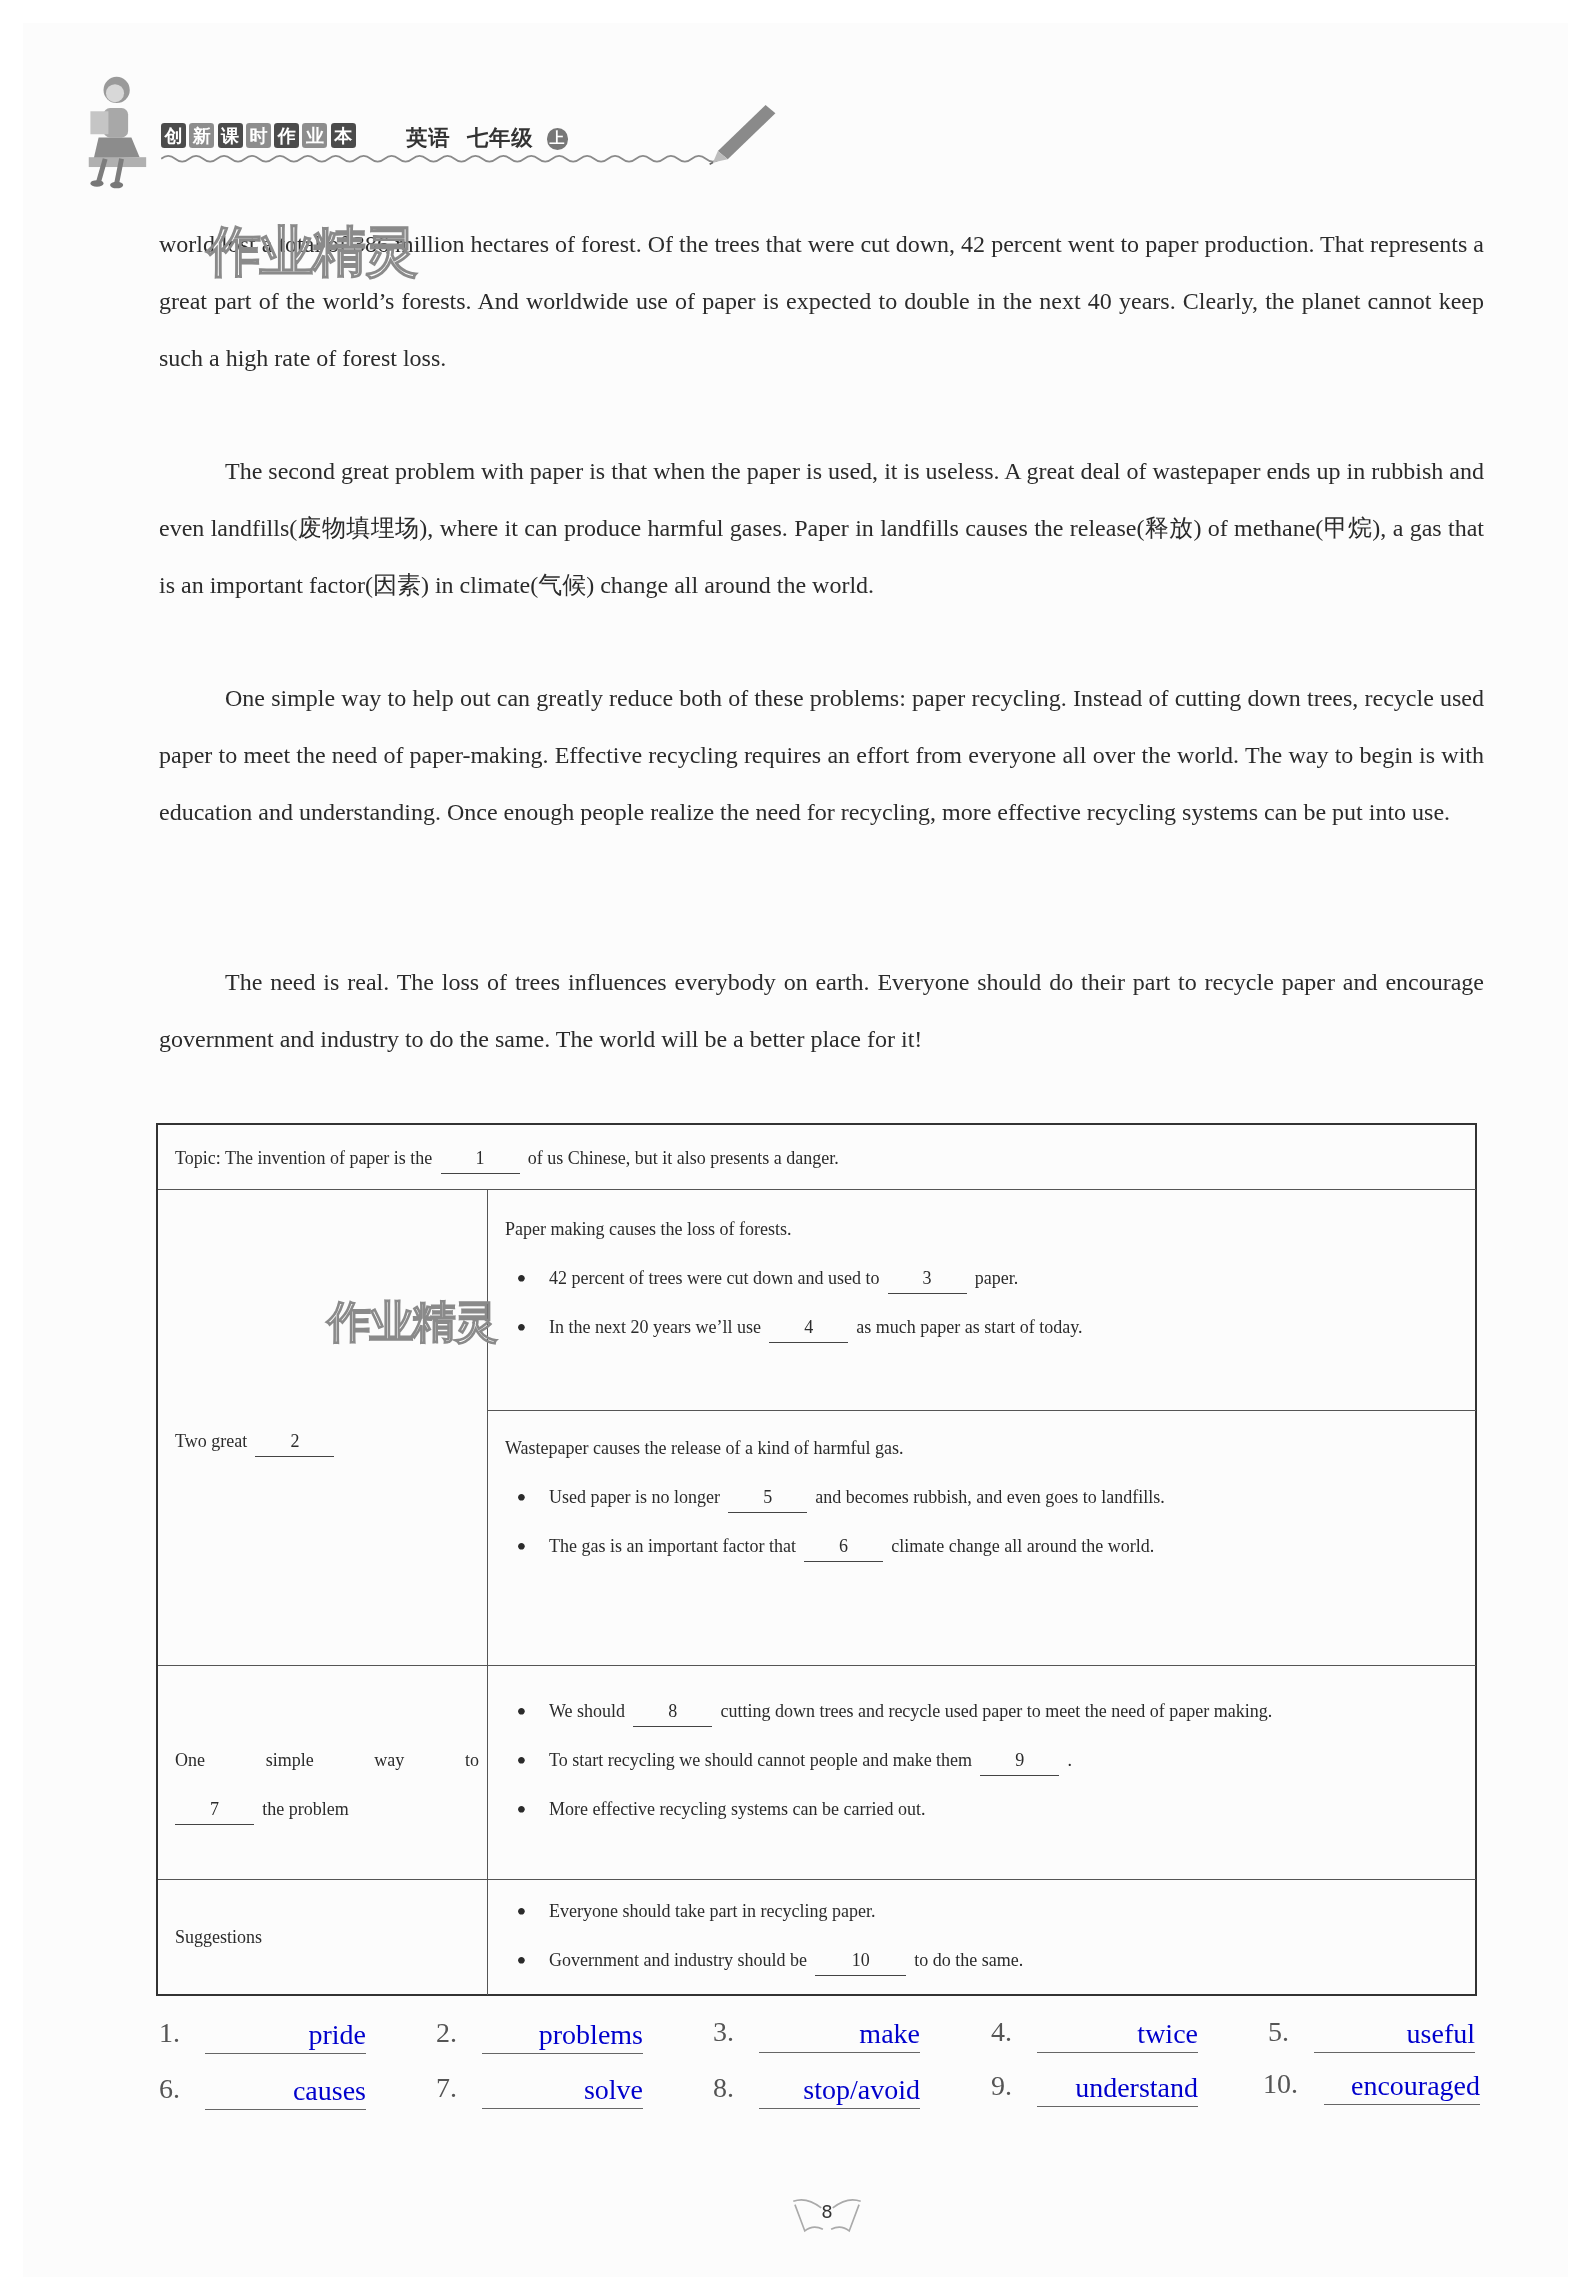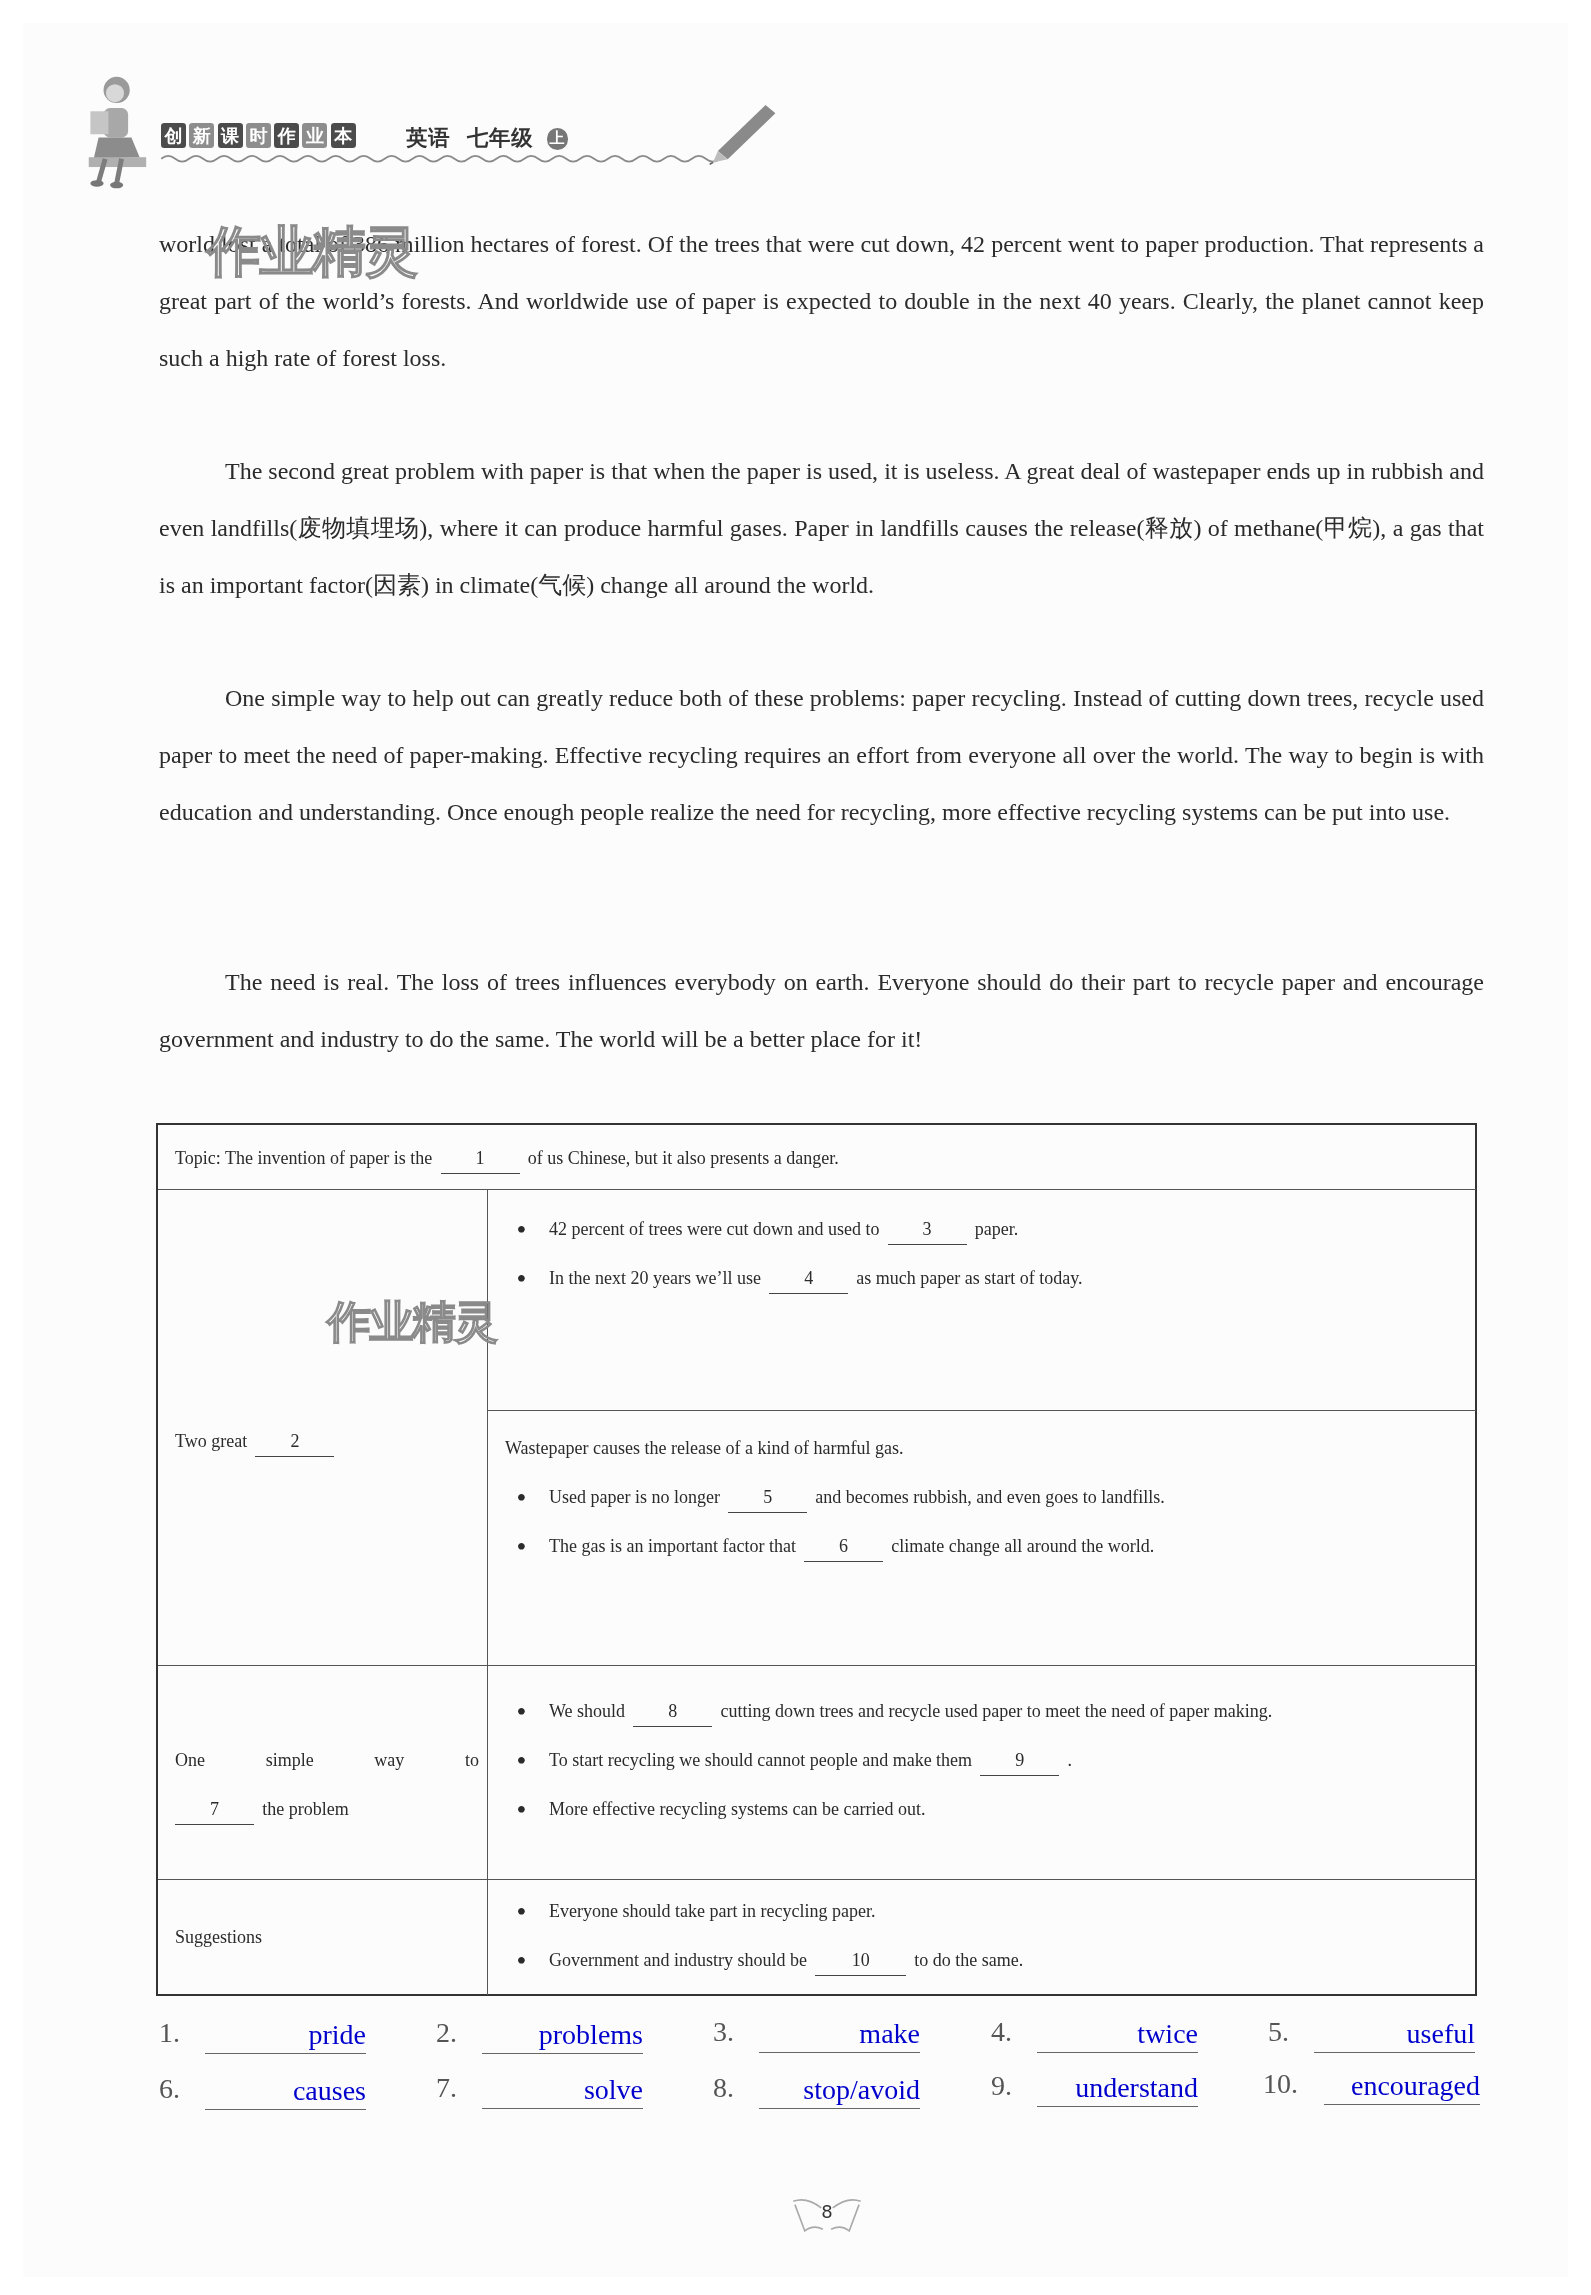--- a/index.html
+++ b/index.html
@@ -133,20 +133,21 @@
 <div class="hline" style="left:158px; top:1879px; width:1318px;"></div>
 
 <div class="cell" style="left:175px; top:1134px; width:1292px;">
   <span>Topic: The invention of paper is the</span><span class="blank" style="width:79px;">1</span><span>of us Chinese, but it also presents a danger.</span>
 </div>
 
 <div class="cell" style="left:175px; top:1417px; width:304px;">
   <span>Two great</span><span class="blank" style="width:79px;">2</span>
 </div>
 <div class="cell" style="left:505px; top:1205px; width:968px;">
+  <div>Paper making causes the loss of forests.</div>
   <div class="bl"><span>42 percent of trees were cut down and used to</span><span class="blank" style="width:79px;">3</span><span>paper.</span></div>
   <div class="bl"><span>In the next 20 years we’ll use</span><span class="blank" style="width:79px;">4</span><span>as much paper as start of today.</span></div>
 </div>
 <div class="cell" style="left:505px; top:1424px; width:968px;">
   <div>Wastepaper causes the release of a kind of harmful gas.</div>
   <div class="bl"><span>Used paper is no longer</span><span class="blank" style="width:79px;">5</span><span>and becomes rubbish, and even goes to landfills.</span></div>
   <div class="bl"><span>The gas is an important factor that</span><span class="blank" style="width:79px;">6</span><span>climate change all around the world.</span></div>
 </div>
 <div class="wm" style="left:327px; top:1293px; font-size:44px;">作业精灵</div>
 

